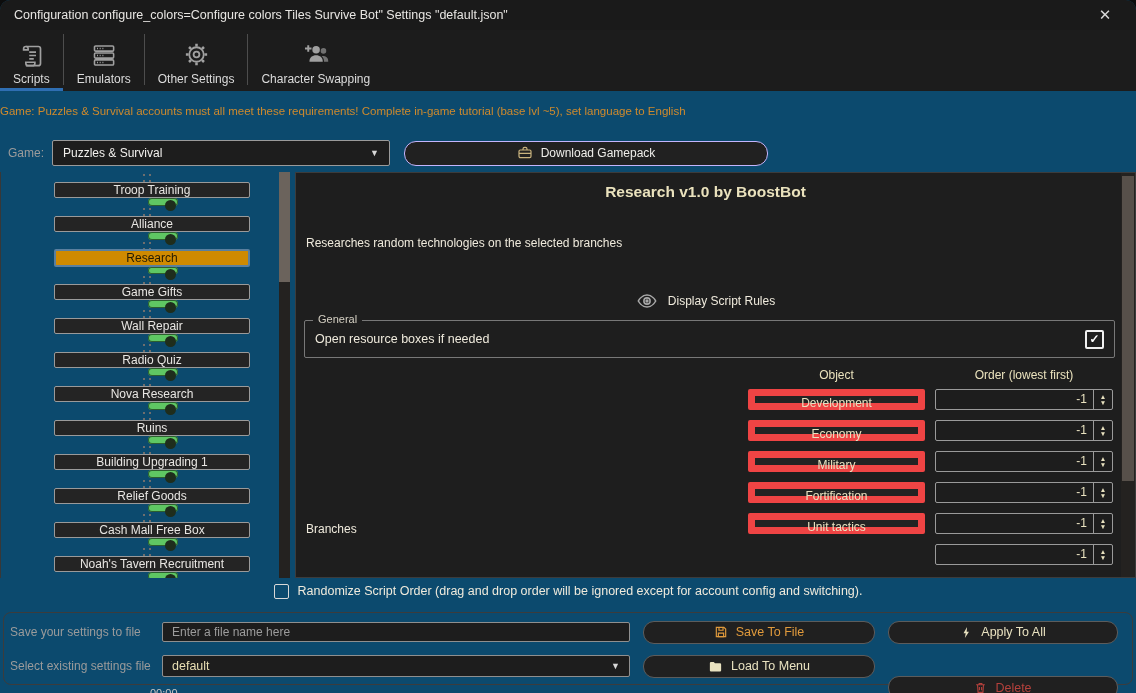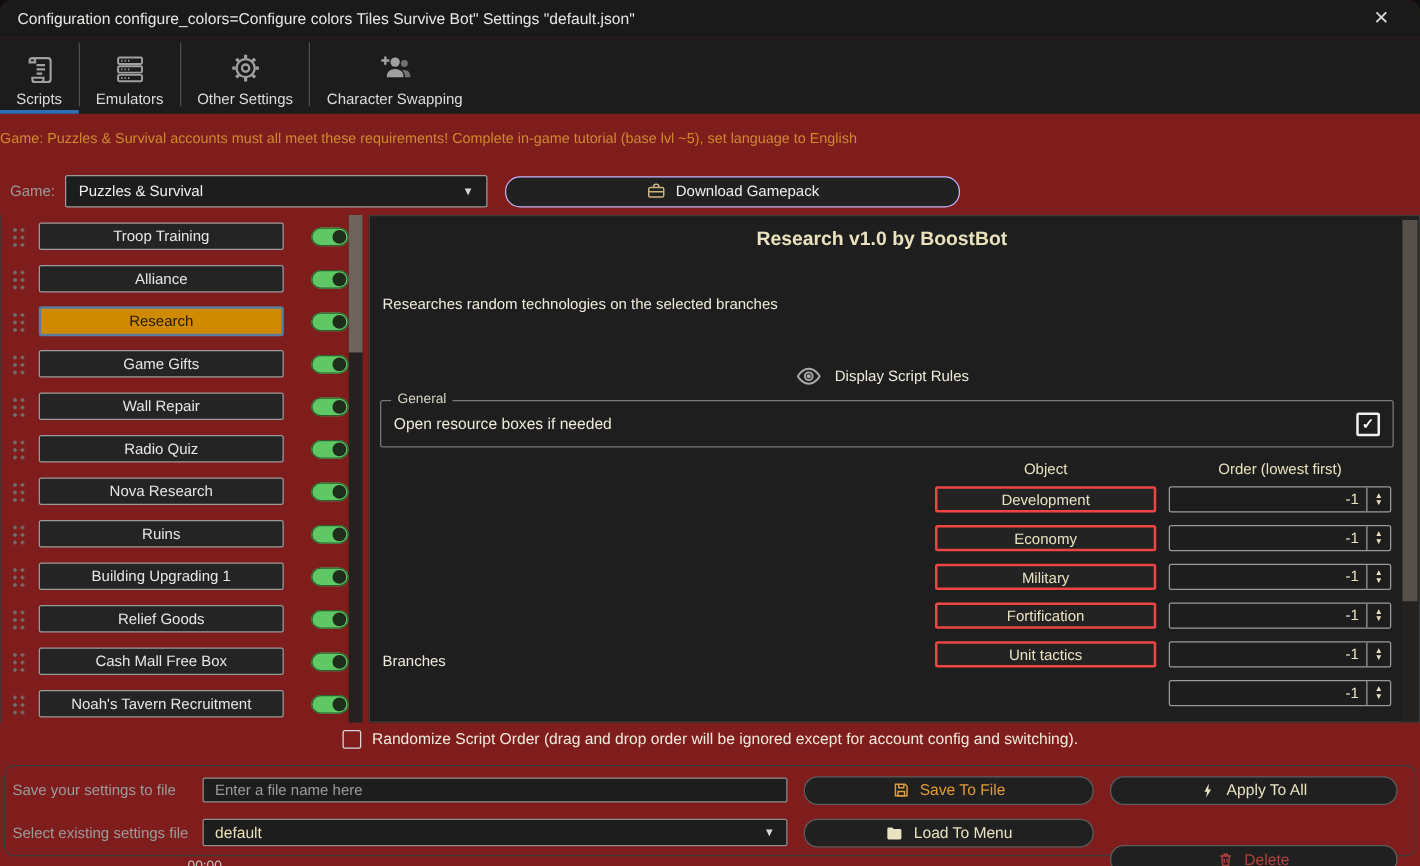--- a/index.html
+++ b/index.html
@@ -1,18 +1,18 @@
 <!DOCTYPE html>
 <html><head>
 <meta charset="utf-8">
 <style>
   html,body{margin:0;padding:0;background:#0d0d0d;}
   body{width:1136px;height:693px;position:relative;overflow:hidden;
        font-family:"Liberation Sans",sans-serif;color:#e8e6e3;-webkit-font-smoothing:antialiased;}
-  .window{position:absolute;inset:0;background:#7f1d1d;border-radius:10px 10px 0 0;overflow:hidden;}
+  .window{position:absolute;inset:0;background:#0c4a6e;border-radius:10px 10px 0 0;overflow:hidden;}
 
   
   .titlebar{position:absolute;top:0;left:0;right:0;height:30px;background:#1a1a1a;}
   .titlebar .title{position:absolute;left:14px;top:8px;font-size:12.5px;color:#e8e6e3;white-space:nowrap;}
   .close-btn{position:absolute;right:18px;top:5px;width:26px;height:20px;text-align:center;
              font-size:15px;color:#d8d8d8;line-height:20px;cursor:default;}
 
   
   .tabbar{position:absolute;top:30px;left:0;right:0;height:61px;background:#1c1c1c;display:flex;align-items:stretch;}
   .tab{display:flex;flex-direction:column;align-items:center;justify-content:flex-end;
@@ -30,21 +30,21 @@
   .gamelabel{color:#9b9b9b;font-size:12px;width:44px;}
   .gselect{width:316px;height:24px;border:1px solid #9a9a9a;background:#1d1d1d;border-radius:2px;
            display:flex;align-items:center;padding:0 10px;font-size:12px;color:#f2f0ed;}
   .gselect .sel-arrow{margin-left:auto;font-size:9px;color:#d8d8d8;}
   .dl-btn{margin-left:14px;width:362px;height:23px;border:1px solid #c4b5fd;border-radius:12px;background:#212121;
           display:flex;align-items:center;justify-content:center;gap:8px;font-size:12px;color:#efeeea;}
 
   
   .content{position:absolute;top:172px;left:0;right:0;height:406px;border-left:1px solid #383838;}
   .sidebar{position:absolute;left:0;top:0;bottom:0;width:294px;overflow:hidden;}
-  .srow{display:flex;align-items:center;height:34px;padding-left:8px;}
+  .srow{display:flex;align-items:center;height:34px;padding-left:8px;flex-direction:column;}
   .handle{width:12px;height:17px;margin-right:10px;
           background:radial-gradient(circle,#6e6e6e 1.3px,transparent 1.5px);background-size:6px 6px;}
   .sbtn{width:196px;height:22px;background:#242424;border:1px solid #9a9a9a;border-radius:2px;
         color:#e8e6e3;font-size:12px;font-family:inherit;text-align:center;padding:0;}
   .sbtn.selected{background:#cf8a00;border:2px solid #5a7f9e;color:#241b02;height:24px;}
   .toggle{margin-left:22px;width:30px;height:15px;border-radius:8px;background:#5fc763;position:relative;
           box-shadow:inset 0 0 0 1px #2c5e2f;}
   .toggle .knob{position:absolute;right:2px;top:2px;width:11px;height:11px;border-radius:50%;background:#1f2d1c;}
   .sb-scroll{position:absolute;left:278px;top:0;bottom:0;width:11px;background:#242220;}
   .sb-thumb{position:absolute;left:0;top:0;width:11px;height:110px;background:#6b635c;}
@@ -62,21 +62,21 @@
   .gfield .grow{position:absolute;left:10px;right:10px;top:0;bottom:0;display:flex;align-items:center;}
   .gfield .gopt{font-size:12.5px;color:#efeadc;}
   .cb-checked{margin-left:auto;width:15px;height:15px;border:2px solid #f0f0f0;border-radius:2px;
               color:#fff;font-size:12px;font-weight:bold;line-height:14px;text-align:center;background:#1e1e1e;}
   .thead{position:absolute;top:195px;right:22px;width:365px;display:grid;
          grid-template-columns:177px 10px 178px;font-size:12px;color:#eae2bd;}
   .thead .h1{grid-column:1;text-align:center;}
   .thead .h2{grid-column:3;text-align:center;}
   .trows{position:absolute;top:216px;right:22px;width:365px;}
   .brow{display:grid;grid-template-columns:177px 10px 178px;height:21px;margin-bottom:10px;}
-  .bbtn{grid-column:1;background:#232323;border:2px solid #ef4444;border-radius:2px;color:#e9e2c0;
+  .bbtn{grid-column:1;background:#232323;border:7px solid #ef4444;border-radius:2px;color:#e9e2c0;
         font-size:12px;font-family:inherit;padding:0;height:21px;}
   .spin{grid-column:3;display:flex;border:1px solid #9a9a9a;border-radius:2px;background:#1d1d1d;height:19px;}
   .spin-val{flex:1;text-align:right;font-size:12px;color:#e9e2c0;line-height:19px;padding-right:6px;}
   .spin-arrows{width:18px;border-left:1px solid #9a9a9a;display:flex;flex-direction:column;
                align-items:center;justify-content:center;}
   .spin-arrows i{font-style:normal;font-size:6.5px;line-height:6px;color:#e9e2c0;}
   .branches-label{position:absolute;left:10px;top:349px;font-size:12px;color:#efeadc;}
   .main-scroll{position:absolute;right:0;top:0;bottom:0;width:14px;background:#242220;}
   .main-thumb{position:absolute;left:1px;top:3px;width:12px;height:305px;background:#57504a;}
 

